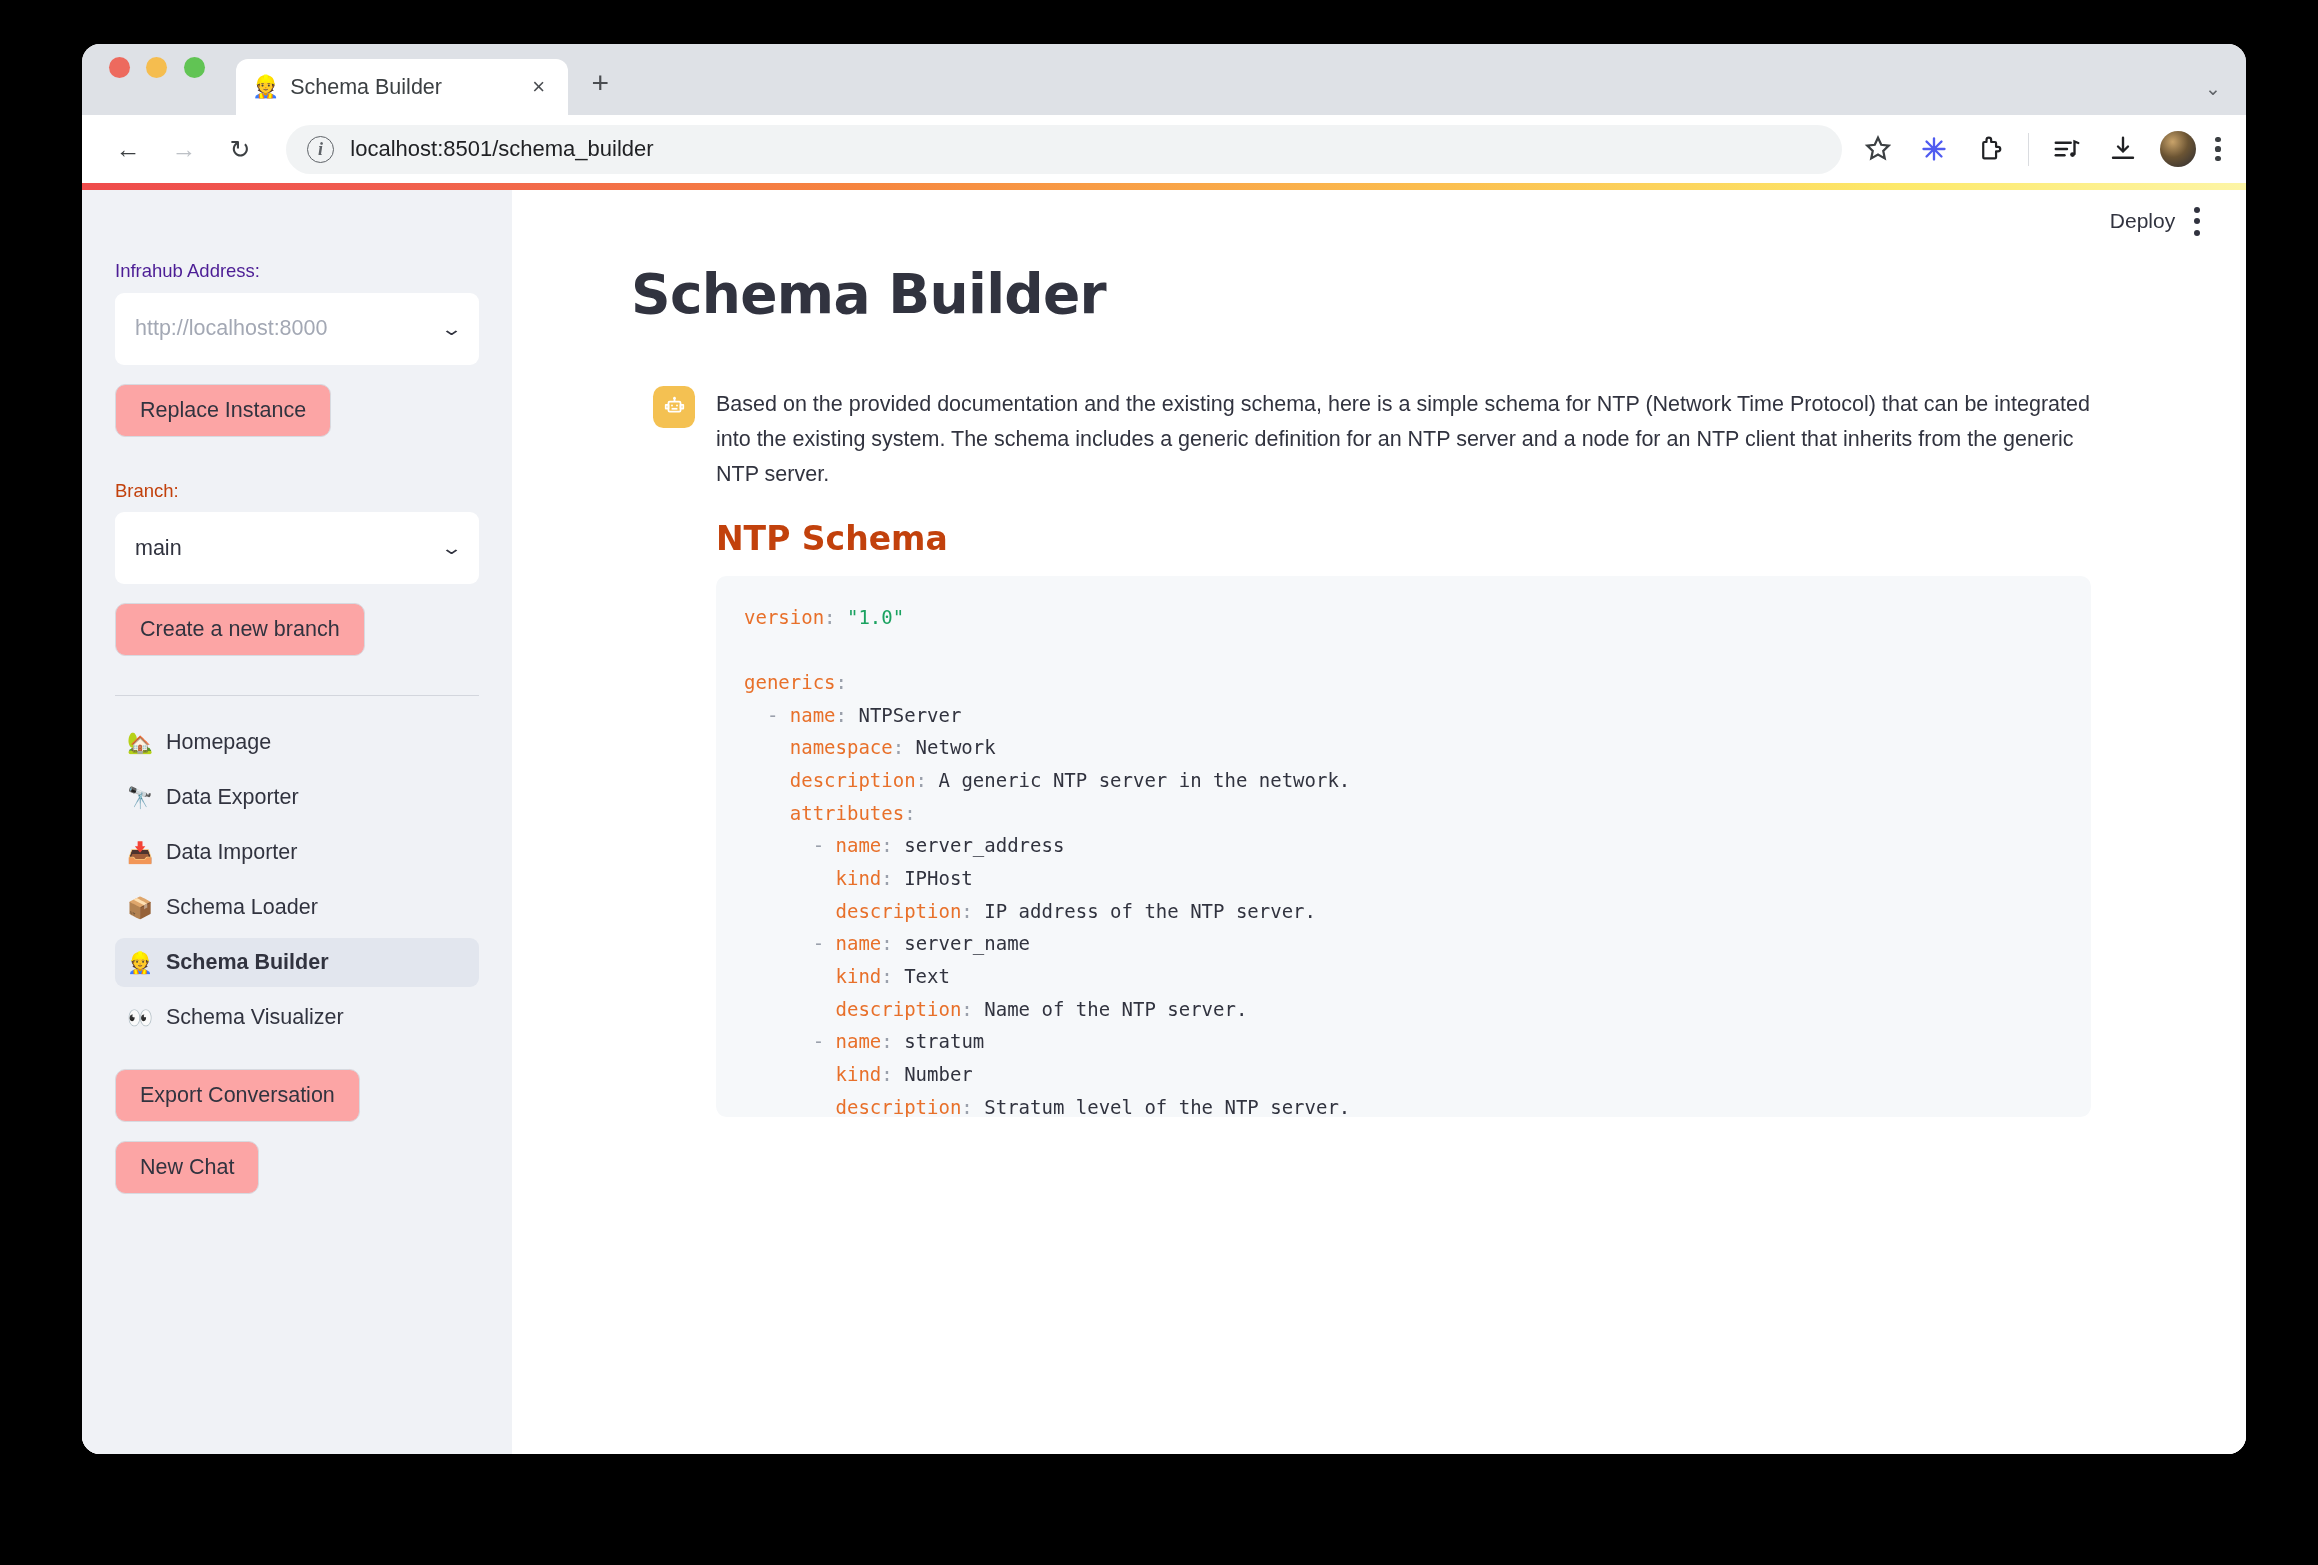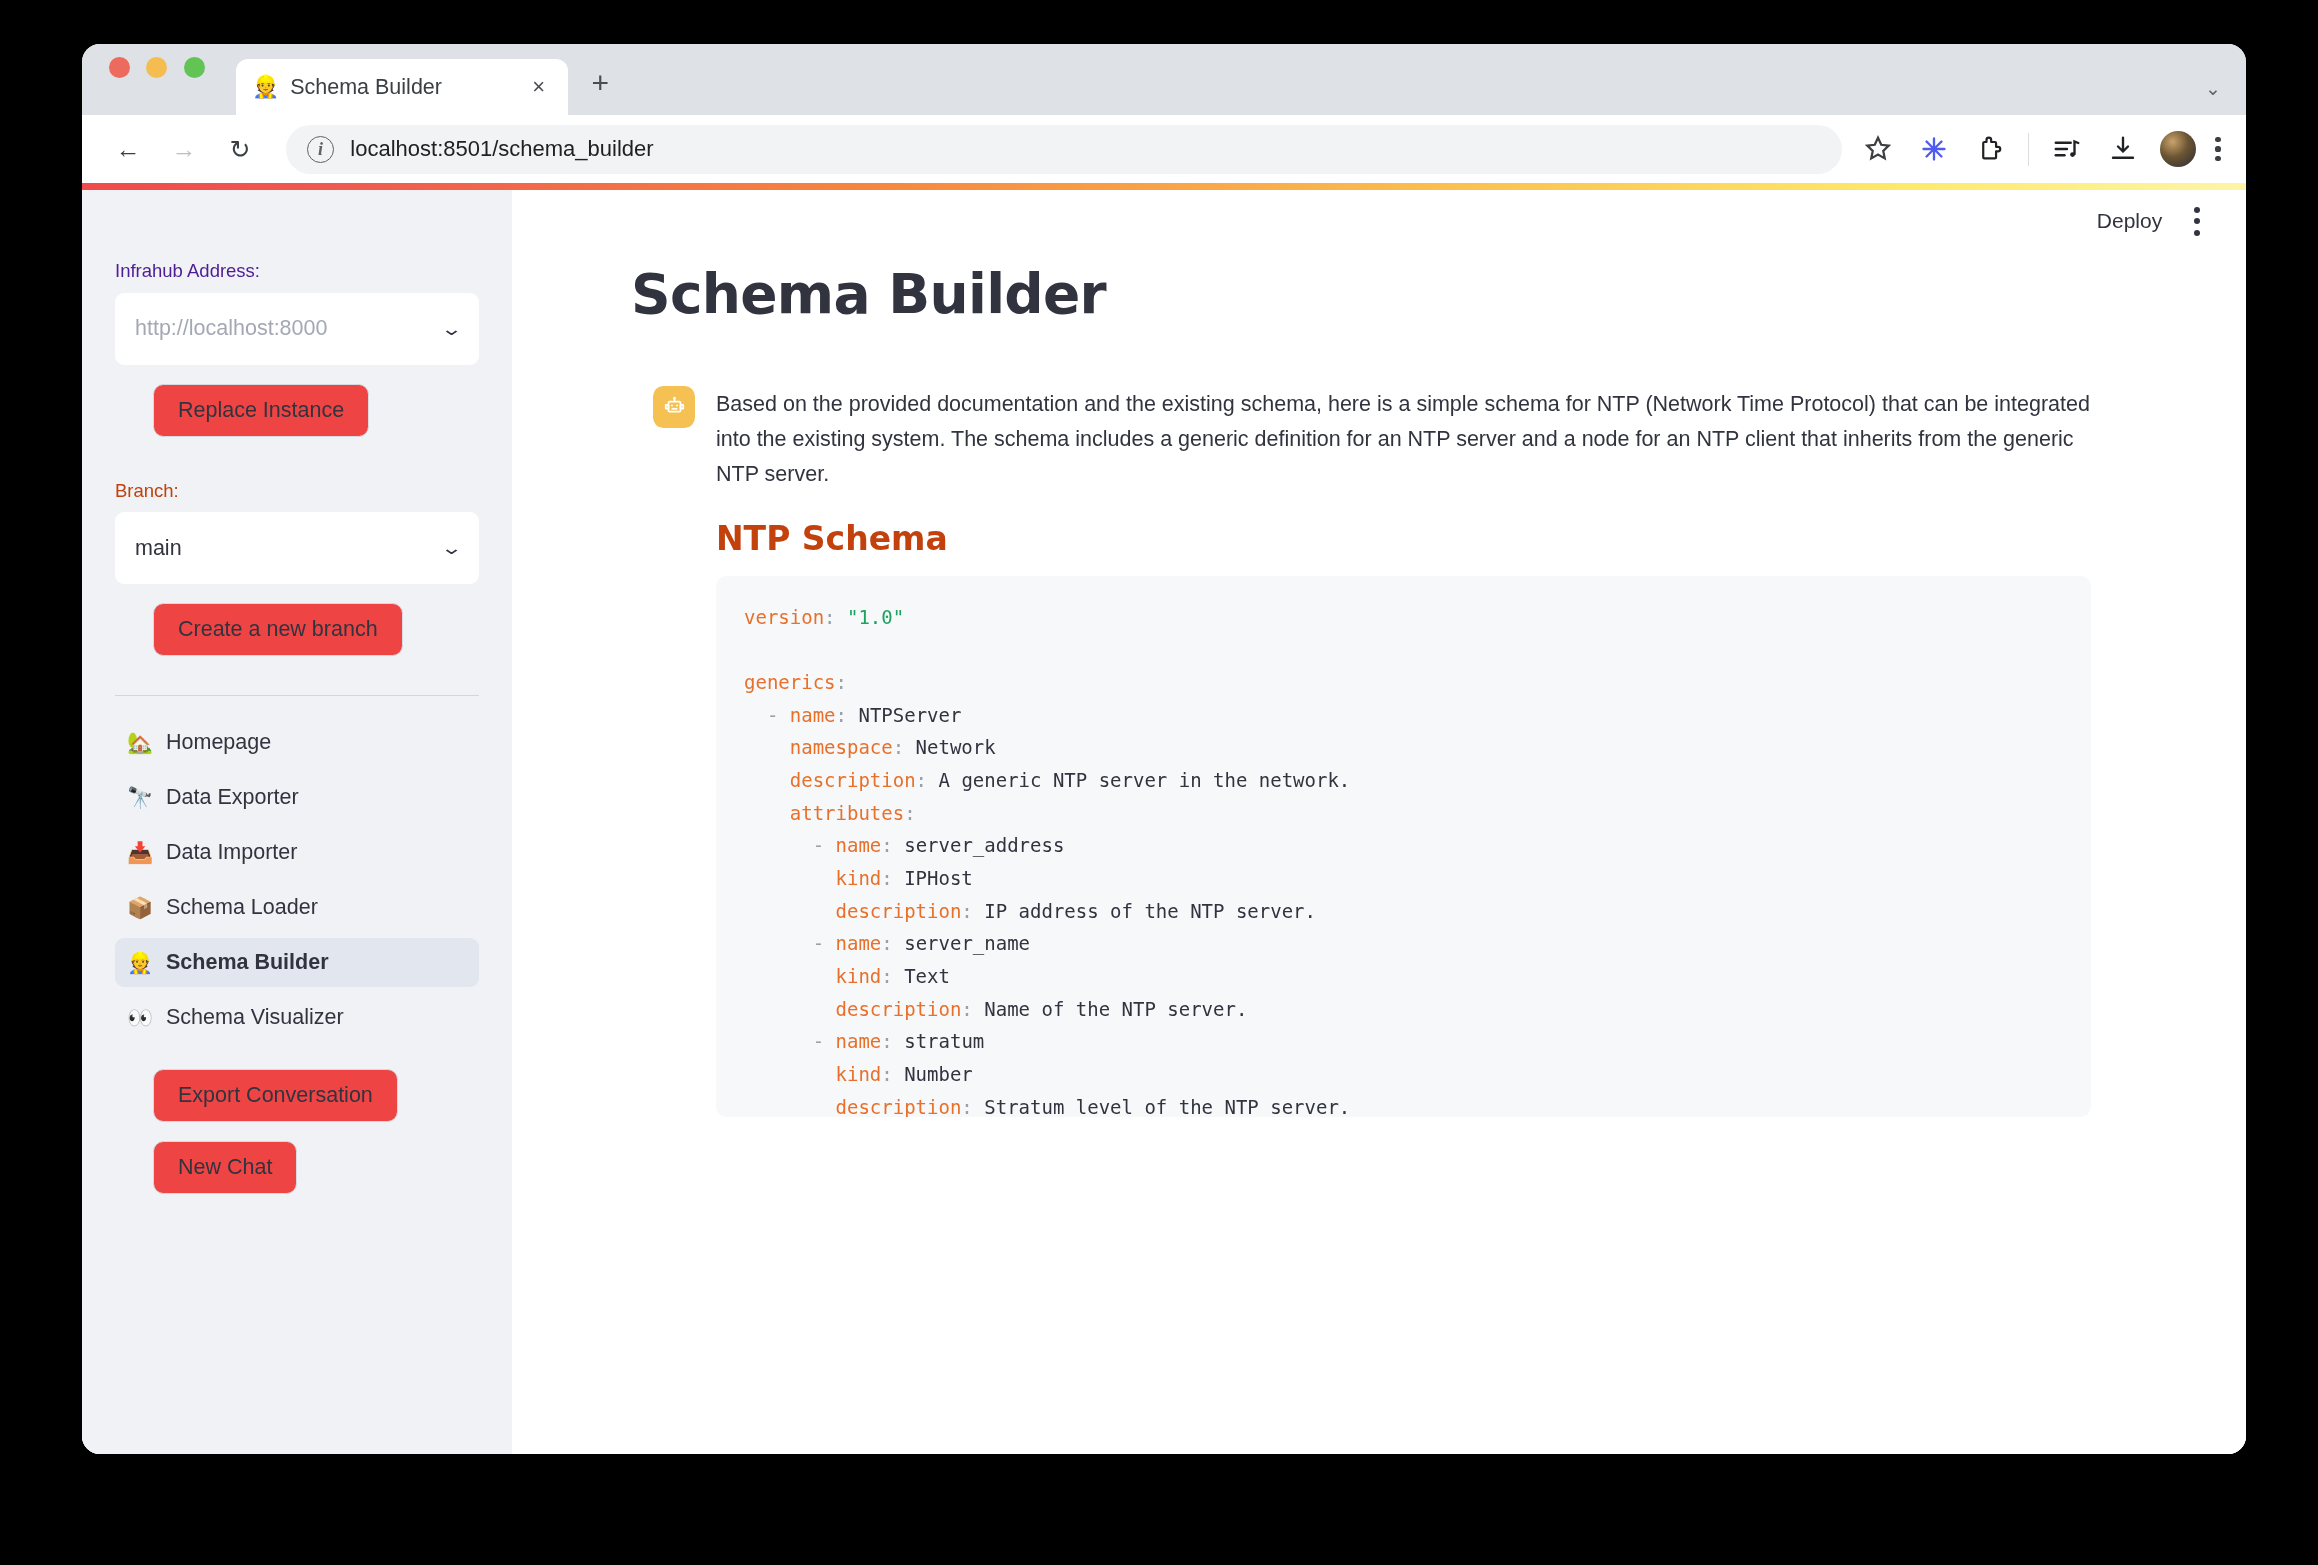--- a/index.html
+++ b/index.html
@@ -169,27 +169,26 @@
   .sb-select .val { flex: 1; color: #31333f; white-space: nowrap; overflow: hidden; }
   .sb-select .val.ph { color: #a3a8b4; }
   .chev { font-size: 18px; color: #31333f; transform: scaleX(1.5); }
 
   .sb-btn {
     display: inline-flex; align-items: center; justify-content: center;
     align-self: flex-start;
     height: 53px;
     padding: 9px 24px;
     margin-top: 19px;
-    background: #ef4444;
+    background: #fca5a5;
     border: 0.7px solid #d7dae0;
     border-radius: 10.4px;
     font-size: 21.5px; color: #31333f;
     cursor: pointer;
     white-space: nowrap;
-    margin-left: 38px;
   }
 
   .sb-divider { height: 0.7px; background: #d3d6dd; margin: 39px 0 22px 0; }
 
   .nav-item {
     display: flex; align-items: center;
     gap: 12px;
     height: 49px;
     padding: 0 12px;
     border-radius: 9px;
@@ -203,21 +202,21 @@
   
   .main {
     flex: 1;
     background: #ffffff;
     position: relative;
     display: flex; flex-direction: column;
     overflow: hidden;
   }
   .main-header {
     display: flex; align-items: center; justify-content: flex-end;
-    gap: 27px;
+    gap: 14px;
     padding: 15px 42px 0 0;
     height: 47px;
     flex: none;
   }
   .deploy-btn { font-size: 21px; color: #31333f; cursor: pointer; }
   .header-kebab { display: flex; flex-direction: column; gap: 5.2px; align-items: center; cursor: pointer; padding: 4.4px; }
   .header-kebab i { width: 6px; height: 6px; border-radius: 50%; background: #31333f; display: block; }
 
   .content {
     flex: 1;

